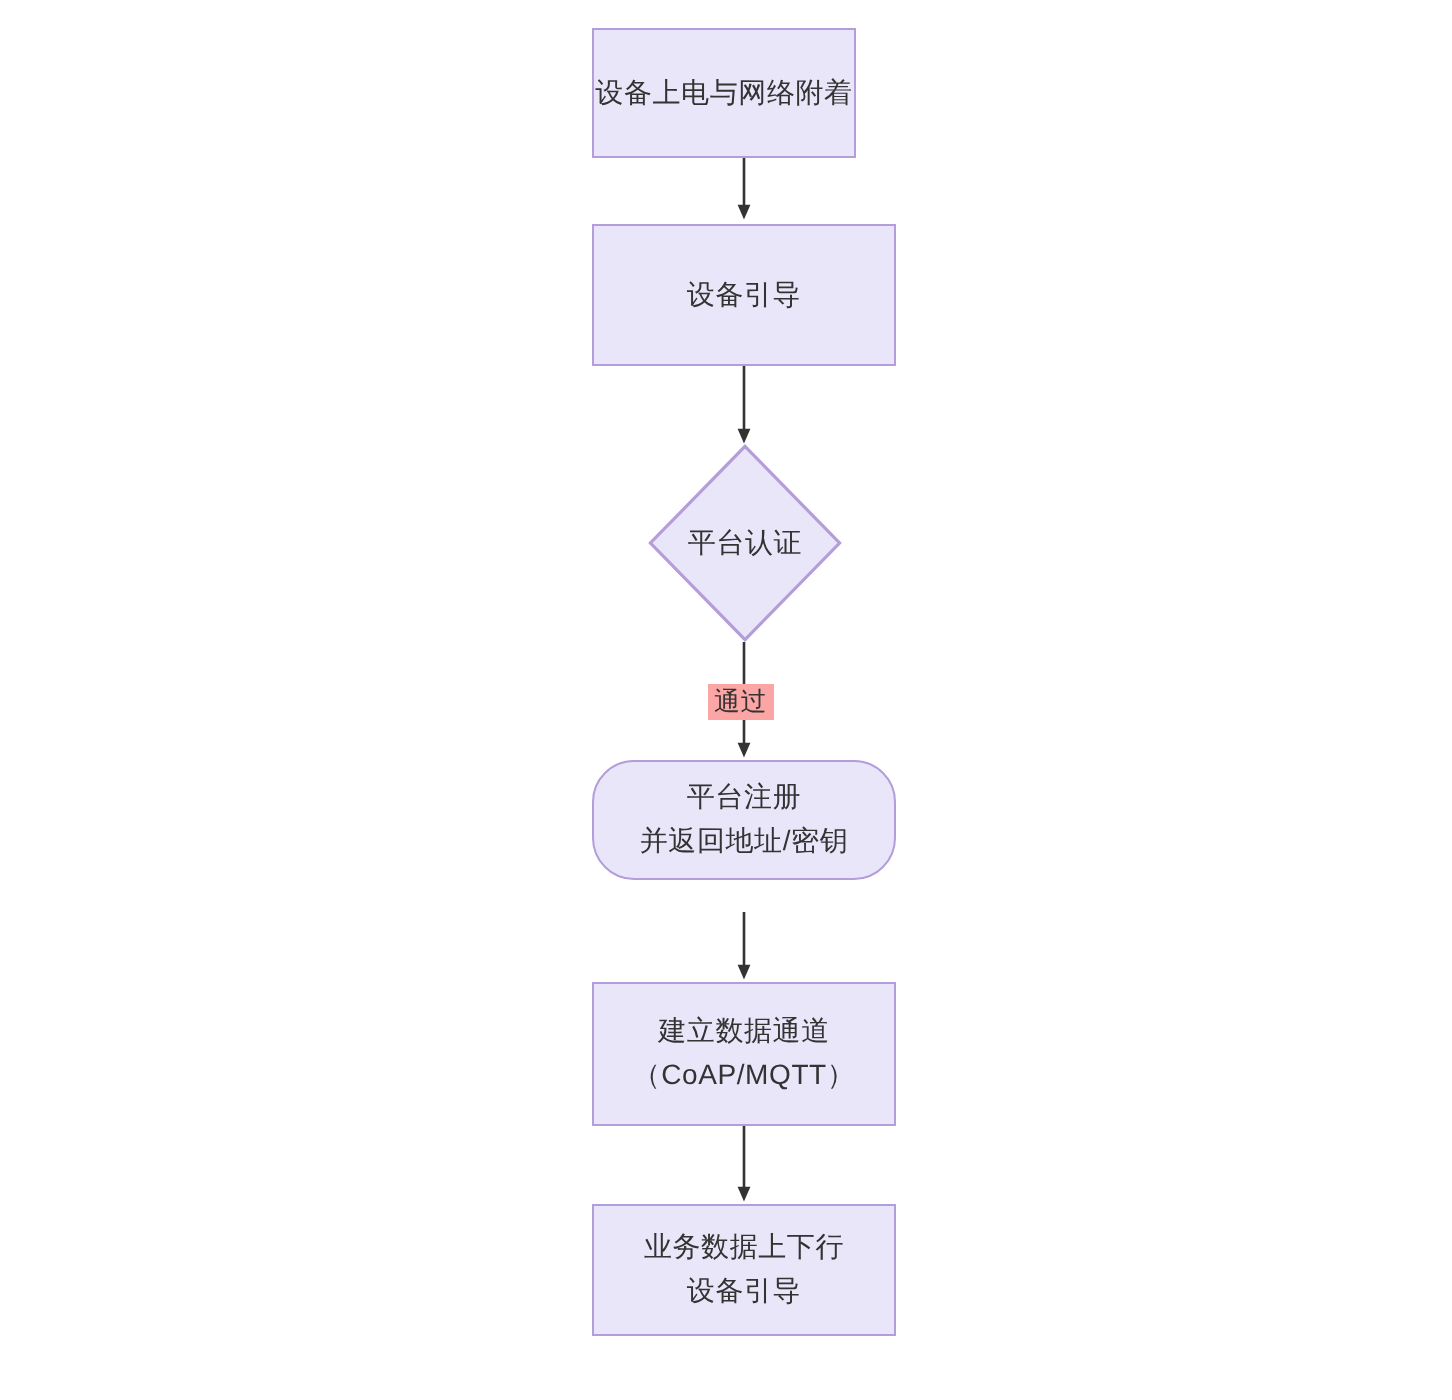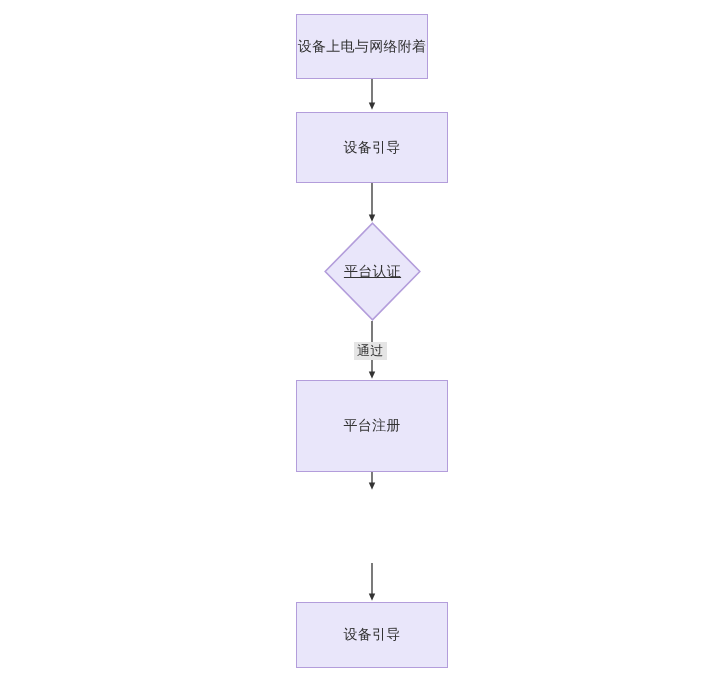--- a/index.html
+++ b/index.html
@@ -53,34 +53,33 @@
     height: 100%;
   }
   .diamond-label {
     position: relative;
     z-index: 2;
     color: #333333;
     font-size: 14px;
     text-align: center;
     white-space: nowrap;
     letter-spacing: 0.3px;
-    text-decoration: underline;
   }
 
   .edge-svg {
     position: absolute;
     left: 0;
     top: 0;
     width: 726px;
     height: 700px;
     pointer-events: none;
   }
   .edge-label {
     position: absolute;
-    background: #e5e5e5;
+    background: #fca5a5;
     color: #333333;
     font-size: 13px;
     padding: 1px 3px;
     white-space: nowrap;
     letter-spacing: 0.3px;
     line-height: 1.2;
   }
 </style>
 </head>
 <body>
@@ -110,22 +109,28 @@
 
   <div class="diamond-wrap" style="left:324px; top:222px; width:97px; height:99px;">
     <svg class="diamond-shape" viewBox="0 0 97 99" preserveAspectRatio="none">
       <polygon points="48.5,1.2 95.8,49.5 48.5,97.8 1.2,49.5" fill="#e9e6fa" stroke="#b39ddb" stroke-width="1.6"></polygon>
     </svg>
     <span class="diamond-label">平台认证</span>
   </div>
 
   <div class="edge-label" style="left:354px; top:342px;">通过</div>
 
-  <div class="node" style="left:296px; top:380px; width:152px; height:92px;">
+  <div class="node" style="left:296px; top:380px; width:152px; height:60px;border-radius:21px;">
     <span>平台注册</span>
+    <span class="line2">并返回地址/密钥</span>
   </div>
 
+  <div class="node" style="left:296px; top:491px; width:152px; height:72px;">
+    <span>建立数据通道</span>
+    <span class="line2">（CoAP/MQTT）</span>
+  </div>
 
   <div class="node" style="left:296px; top:602px; width:152px; height:66px;">
+    <span>业务数据上下行</span>
     <span class="line2">设备引导</span>
   </div>
 
 </div>
 
 </body></html>

